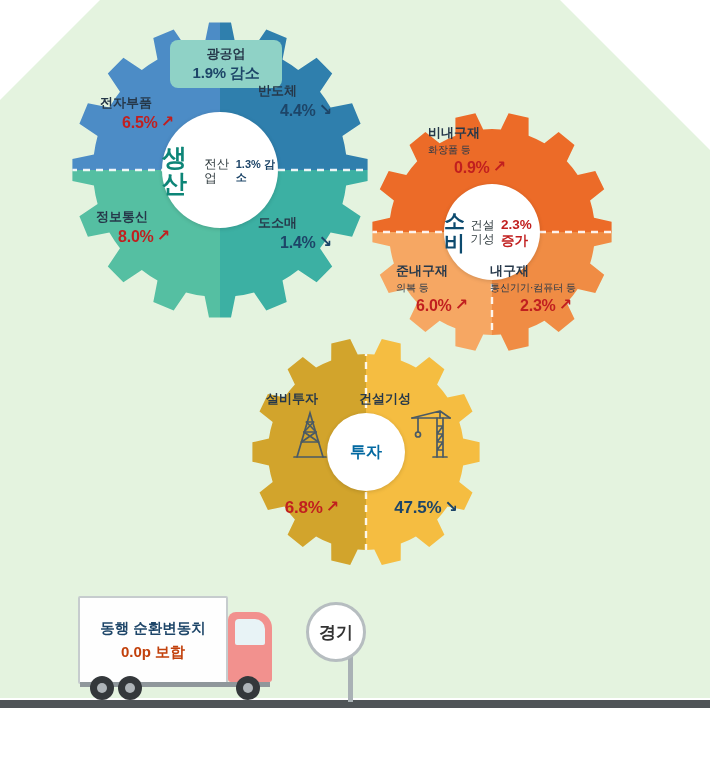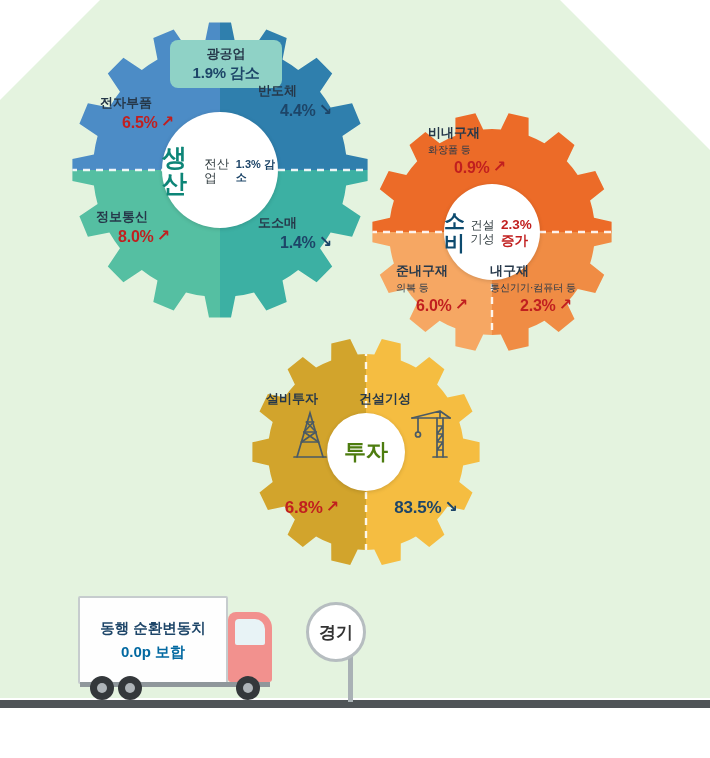--- a/index.html
+++ b/index.html
@@ -14,36 +14,36 @@
   
   .gcenter{position:absolute;z-index:3;background:#fff;border-radius:50%;
            display:flex;flex-direction:row;align-items:center;justify-content:center;
            line-height:1.15;box-shadow:0 1px 4px rgba(0,0,0,.15);}
   .c-prod{left:162px;top:112px;width:116px;height:116px}
   .c-cons{left:444px;top:184px;width:96px;height:96px}
   .c-inv{left:327px;top:413px;width:78px;height:78px}
   .gtitle{font-weight:bold;line-height:1.05}
   .t-prod{font-size:25px;color:#0d8577}
   .t-cons{font-size:21px;color:#0c4a6e}
-  .t-inv{font-size:22px;color:#4d7c0f}
+  .t-inv{font-size:16px;color:#0369a1}
   .gsub{font-size:12.5px;color:#2f3a3e;margin-top:2px}
   .gval{font-weight:bold;margin-top:2px}
   .c-prod .gval{font-size:11px}
   .c-cons .gsub{font-size:12px}
   .c-cons .gval{font-size:13.5px}
 
   
   .glabel{position:absolute;z-index:3}
   .lname{font-size:13px;font-weight:bold;color:#26384a;margin-bottom:1px}
   .lsub{font-size:10px;color:#26384a;margin-bottom:1px;white-space:nowrap}
   .vrow{display:flex;justify-content:center;align-items:baseline;gap:3px}
   .lval{font-size:16px;font-weight:bold;letter-spacing:-.2px}
   .red{color:#c11f1f}
   .navy{color:#1d4568}
-  .teal{color:#0369a1}
+  .teal{color:#c2410c}
   .arr{font-weight:bold;font-size:16px;position:relative;top:-1px}
   .boxlabel{position:absolute;z-index:3;border-radius:8px;padding:5px 4px;text-align:center}
   .boxlabel .lval{font-size:15px}
   .b-mining{left:170px;top:40px;width:104px;background:#8fd2c6}
   .b-services{left:164px;top:252px;width:116px;background:#63c3ae}
   .p-elec{left:100px;top:94px;width:96px}
   .p-semi{left:258px;top:82px;width:96px}
   .p-ict{left:96px;top:208px;width:96px}
   .p-retail{left:258px;top:214px;width:96px}
   .c-nondur{left:428px;top:124px;width:104px}
@@ -236,21 +236,21 @@
   </div>
 
   <div class="glabel v-fac">
     <div class="vrow">
       <span class="lval red">6.8%</span>
       <span class="arr red">↗</span>
     </div>
   </div>
   <div class="glabel v-con">
     <div class="vrow">
-      <span class="lval navy">83.5%</span>
+      <span class="lval navy">47.5%</span>
       <span class="arr navy">↘</span>
     </div>
   </div>
 
   <div class="road"></div>
   <div class="sign-pole"></div>
   <div class="sign">경기</div>
 
   <div class="truck truck-left">
     <div class="cargo">

